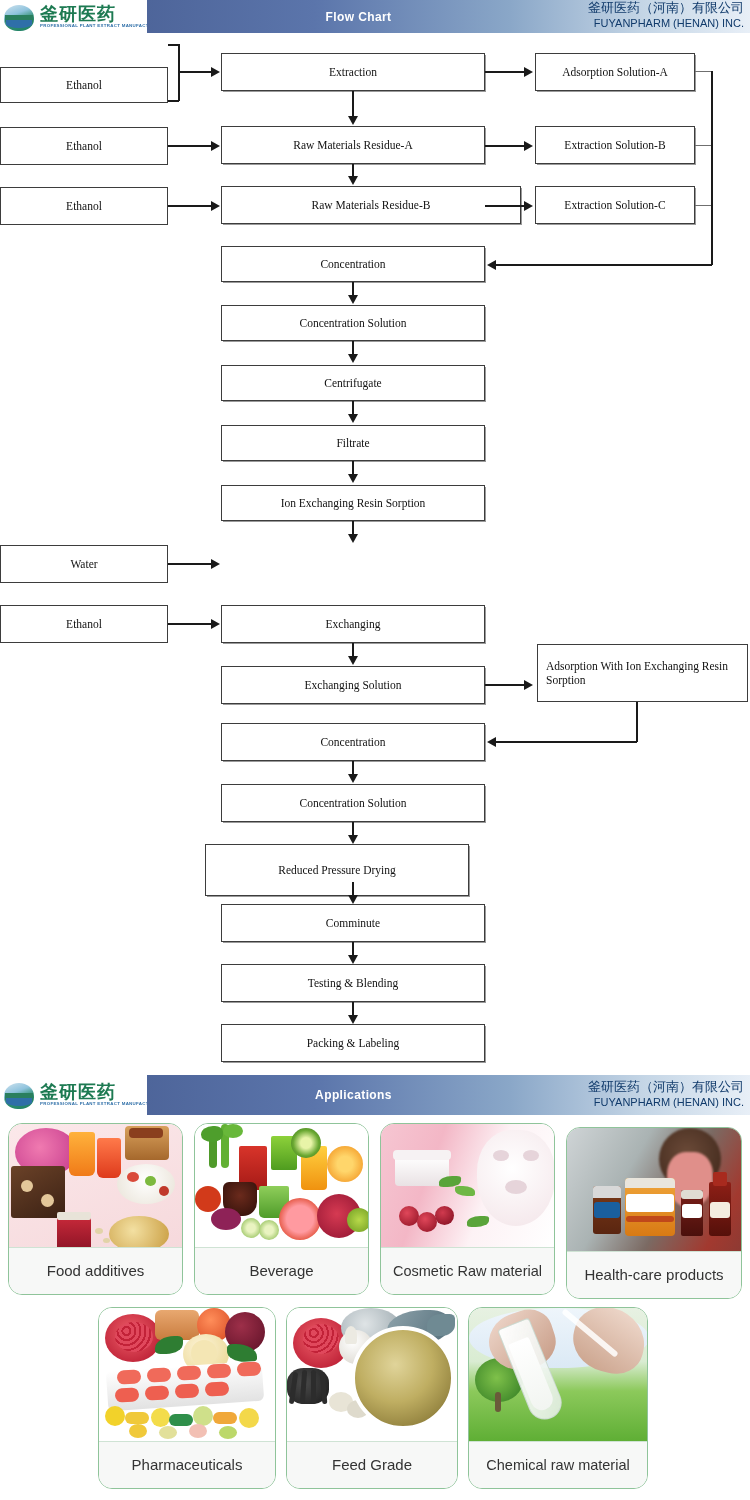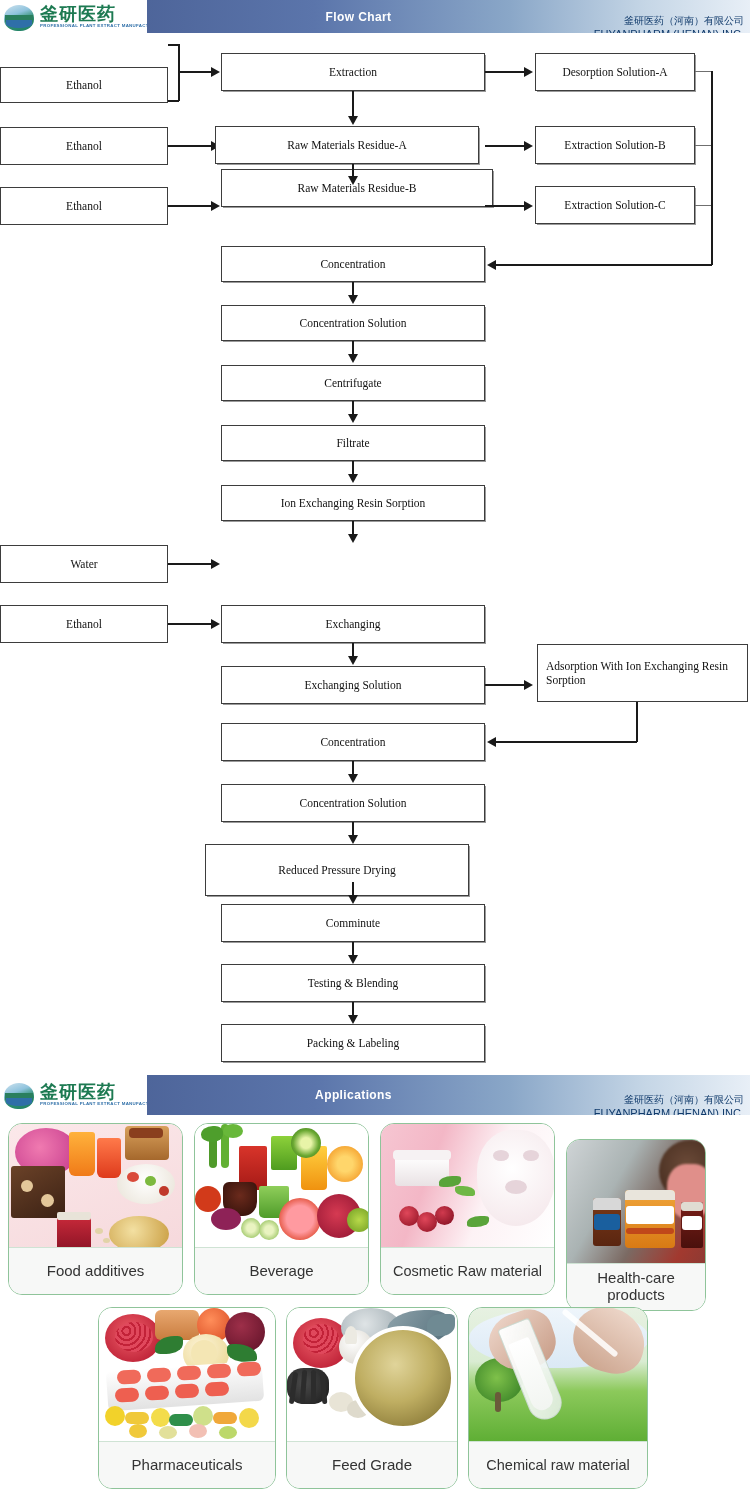--- a/index.html
+++ b/index.html
@@ -26,21 +26,21 @@
   .logo-text{margin-left:4px;line-height:1;}
   .logo-cn{font-family:"DejaVu Sans", sans-serif;font-size:18px;font-weight:bold;color:#1d7a52;letter-spacing:1px;}
   .logo-en{font-family:"Liberation Sans", sans-serif;font-size:4.4px;color:#2f6fa8;font-weight:bold;
     letter-spacing:.3px;margin-top:1px;white-space:nowrap;}
   .banner-title{position:absolute;left:147px;right:0;top:0;bottom:0;
     display:flex;align-items:center;justify-content:center;text-align:center;}
   .banner-title span{font-family:"Liberation Sans", sans-serif;font-size:12px;font-weight:bold;
     color:#ffffff;letter-spacing:.4px;margin-left:-180px;}
   .banner.apps .banner-title span{margin-left:-190px;}
   .corp{position:absolute;right:6px;top:1px;text-align:right;line-height:1.25;}
-  .corp .c1{font-family:Liberation Sans, sans-serif;font-size:10px;color:#103a6b;white-space:nowrap;margin-top:14px;}
+  .corp .c1{font-family:Liberation Mono, monospace;font-size:13px;color:#103a6b;white-space:nowrap;}
   .corp .c2{font-family:"Liberation Sans", sans-serif;font-size:11px;color:#103a6b;white-space:nowrap;}
   .banner.apps .corp{top:5px;}
   
   #flow{position:absolute;left:0;top:33px;width:750px;height:1037px;}
   .node{position:absolute;background:#fff;border:1px solid #3d3d3d;box-sizing:border-box;
     display:flex;align-items:center;justify-content:center;text-align:center;
     font-size:11.5px;line-height:1.25;color:#111;}
   .node.sh{box-shadow:1.5px 1.5px 0 -0.5px #9a9a9a;}
   .node.left-al{justify-content:flex-start;text-align:left;padding-left:8px;}
   .ln{position:absolute;background:#1a1a1a;}
@@ -106,37 +106,37 @@
 
   <div class="node" style="left:0;top:94px;width:168px;height:38px">Ethanol</div>
   <div class="ln h" style="left:168px;top:112px;width:45px"></div>
   <div class="arw r" style="left:211px;top:108px"></div>
 
   <div class="node" style="left:0;top:154px;width:168px;height:38px">Ethanol</div>
   <div class="ln h" style="left:168px;top:172px;width:45px"></div>
   <div class="arw r" style="left:211px;top:168px"></div>
 
   <div class="node sh" style="left:221px;top:20px;width:264px;height:38px">Extraction</div>
-  <div class="node sh" style="left:215px;top:93px;width:264px;height:38px">Raw Materials Residue-A</div>
-  <div class="node sh" style="left:221px;top:136px;width:272px;height:38px">Raw Materials Residue-B</div>
+  <div class="node sh" style="left:221px;top:93px;width:264px;height:38px">Raw Materials Residue-A</div>
+  <div class="node sh" style="left:221px;top:153px;width:300px;height:38px">Raw Materials Residue-B</div>
 
   <div class="ln v" style="left:352px;top:58px;height:26px"></div>
   <div class="arw d" style="left:348px;top:83px"></div>
 
   <div class="ln v" style="left:352px;top:131px;height:13px"></div>
   <div class="arw d" style="left:348px;top:143px"></div>
 
   <div class="ln h" style="left:485px;top:38px;width:40px"></div>
   <div class="arw r" style="left:524px;top:34px"></div>
   <div class="ln h" style="left:485px;top:112px;width:40px"></div>
   <div class="arw r" style="left:524px;top:108px"></div>
   <div class="ln h" style="left:485px;top:172px;width:40px"></div>
   <div class="arw r" style="left:524px;top:168px"></div>
 
-  <div class="node sh" style="left:535px;top:20px;width:160px;height:38px">Desorption Solution-A</div>
+  <div class="node sh" style="left:535px;top:20px;width:160px;height:38px">Adsorption Solution-A</div>
   <div class="node sh" style="left:535px;top:93px;width:160px;height:38px">Extraction Solution-B</div>
   <div class="node sh" style="left:535px;top:153px;width:160px;height:38px">Extraction Solution-C</div>
 
   <div class="ln thin h" style="left:695px;top:38px;width:18px"></div>
   <div class="ln thin h" style="left:695px;top:112px;width:18px"></div>
   <div class="ln thin h" style="left:695px;top:172px;width:18px"></div>
   <div class="ln v" style="left:711px;top:38px;height:194px"></div>
   <div class="ln h" style="left:496px;top:231px;width:216px"></div>
   <div class="arw l" style="left:487px;top:227px"></div>
 
@@ -288,21 +288,21 @@
       <div class="blob" style="left:18px;top:82px;width:20px;height:20px;background:radial-gradient(circle at 40% 35%,#e0475a,#8d1022);border-radius:50%"></div>
       <div class="blob" style="left:36px;top:88px;width:20px;height:20px;background:radial-gradient(circle at 40% 35%,#e0475a,#8d1022);border-radius:50%"></div>
       <div class="blob" style="left:54px;top:82px;width:19px;height:19px;background:radial-gradient(circle at 40% 35%,#d03a4e,#7d0c1e);border-radius:50%"></div>
       <div class="blob" style="left:58px;top:52px;width:22px;height:11px;background:#5aa43a;border-radius:60% 20% 60% 20%"></div>
       <div class="blob" style="left:74px;top:62px;width:20px;height:10px;background:#6fb744;border-radius:20% 60% 20% 60%"></div>
       <div class="blob" style="left:86px;top:92px;width:22px;height:11px;background:#5aa43a;border-radius:60% 20% 60% 20%"></div>
     </div>
     <div class="cap two">Cosmetic Raw material</div>
   </div>
 
-  <div class="card" style="left:566px;top:24px;width:140px;height:172px">
+  <div class="card" style="left:566px;top:12px;width:176px;height:172px">
     <div class="pic">
       <div class="bg" style="background:linear-gradient(120deg,#cfd4d6 0%,#aab3b3 35%,#7b6a63 60%,#a2392f 85%,#8d3a33 100%)"></div>
       <div class="blob" style="left:92px;top:0px;width:62px;height:62px;background:radial-gradient(circle at 45% 40%,#6b4a38,#3b2418);border-radius:50%;filter:blur(1px)"></div>
       <div class="blob" style="left:100px;top:24px;width:46px;height:56px;background:#e08f8a;border-radius:40% 40% 50% 50%;filter:blur(1px)"></div>
       <div class="rr" style="left:26px;top:58px;width:28px;height:48px;background:linear-gradient(#7a3a18,#5a2510);border-radius:3px"></div>
       <div class="rr" style="left:26px;top:58px;width:28px;height:12px;background:#d8d8d8;border-radius:3px 3px 0 0"></div>
       <div class="rr" style="left:27px;top:74px;width:26px;height:16px;background:#1a5f9e"></div>
       <div class="rr" style="left:58px;top:50px;width:50px;height:58px;background:linear-gradient(#f0a53a,#d87a14);border-radius:4px"></div>
       <div class="rr" style="left:58px;top:50px;width:50px;height:10px;background:#e9e5dc;border-radius:4px 4px 0 0"></div>
       <div class="rr" style="left:59px;top:66px;width:48px;height:18px;background:#ffffff"></div>

